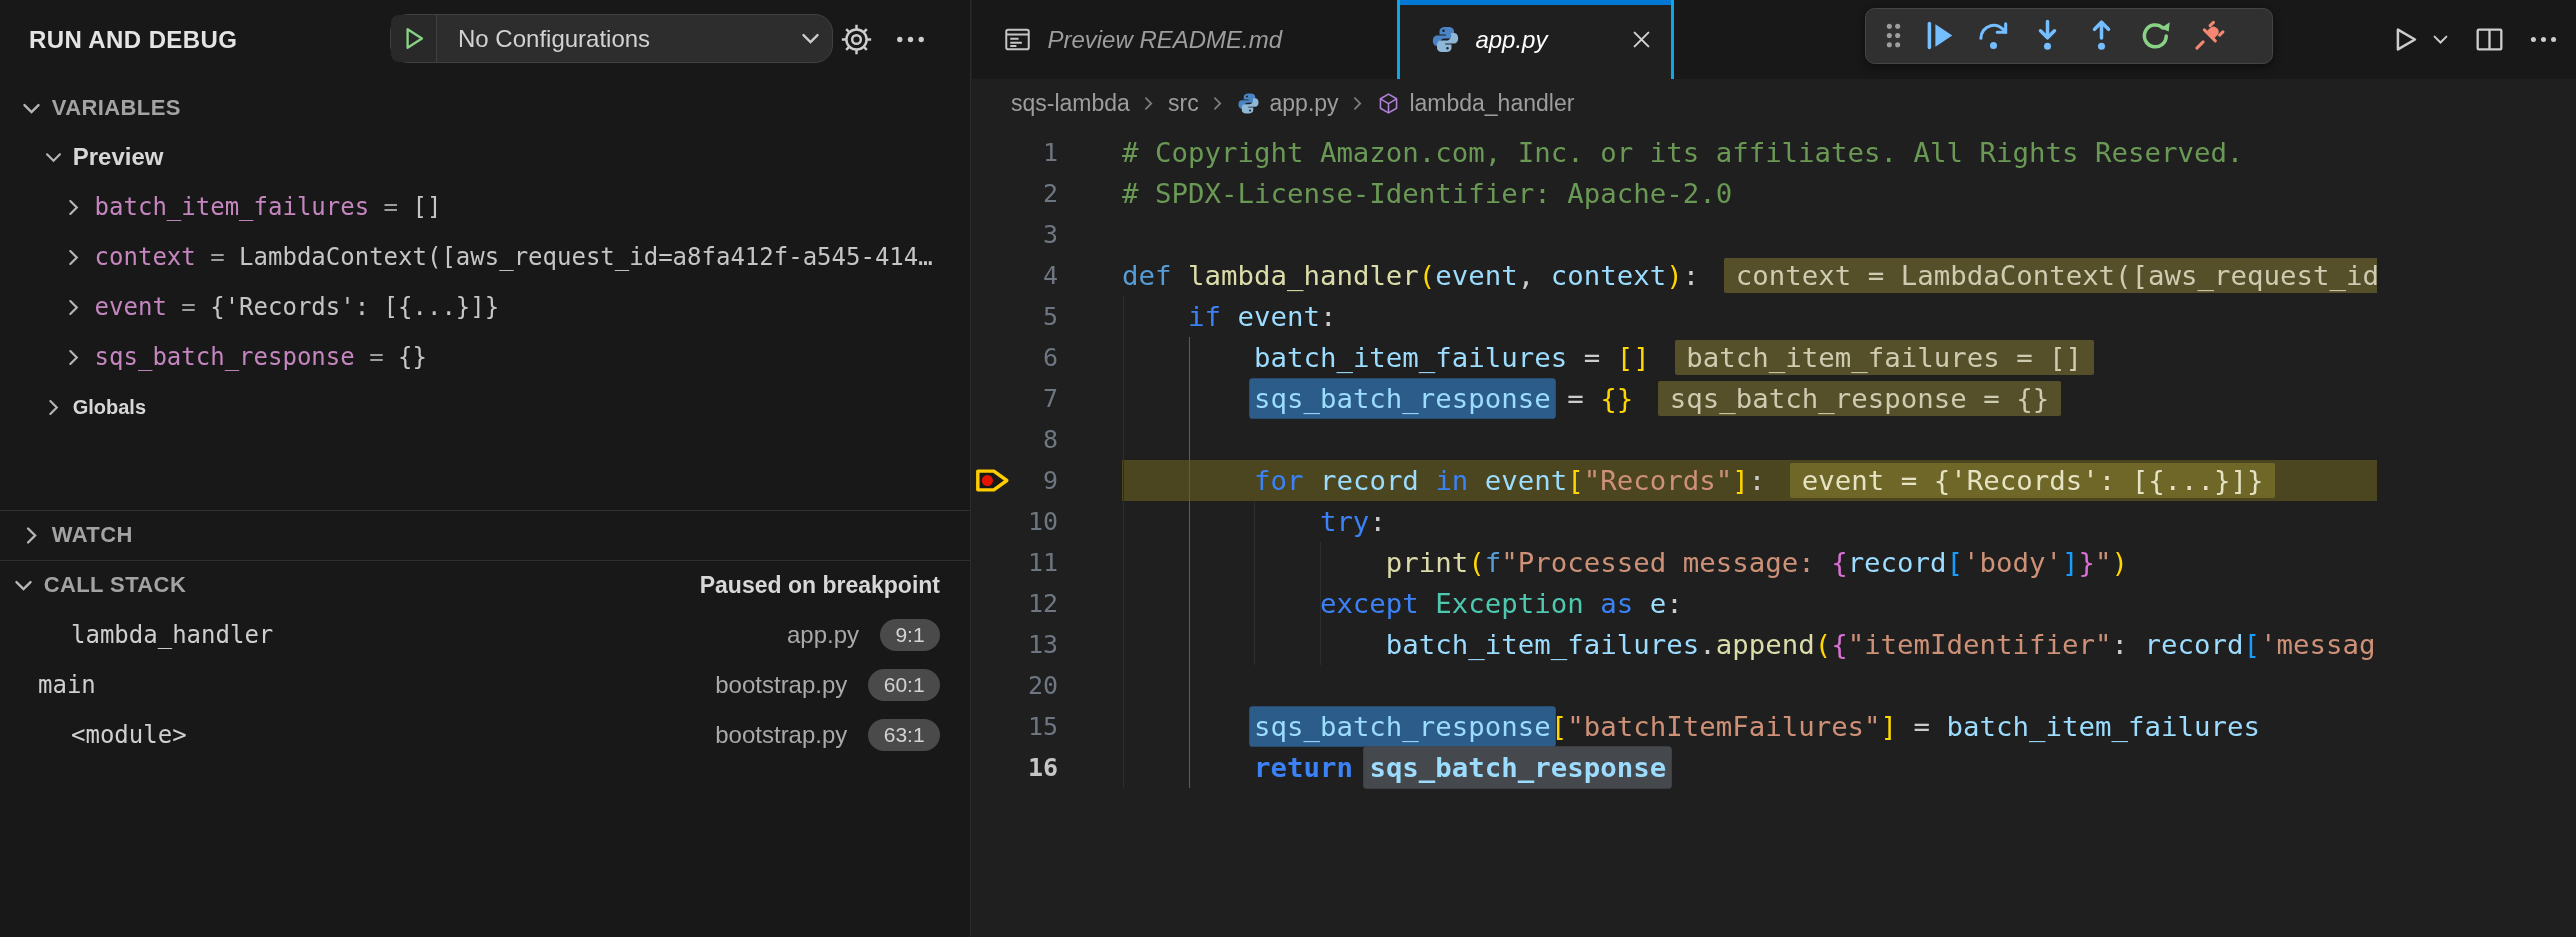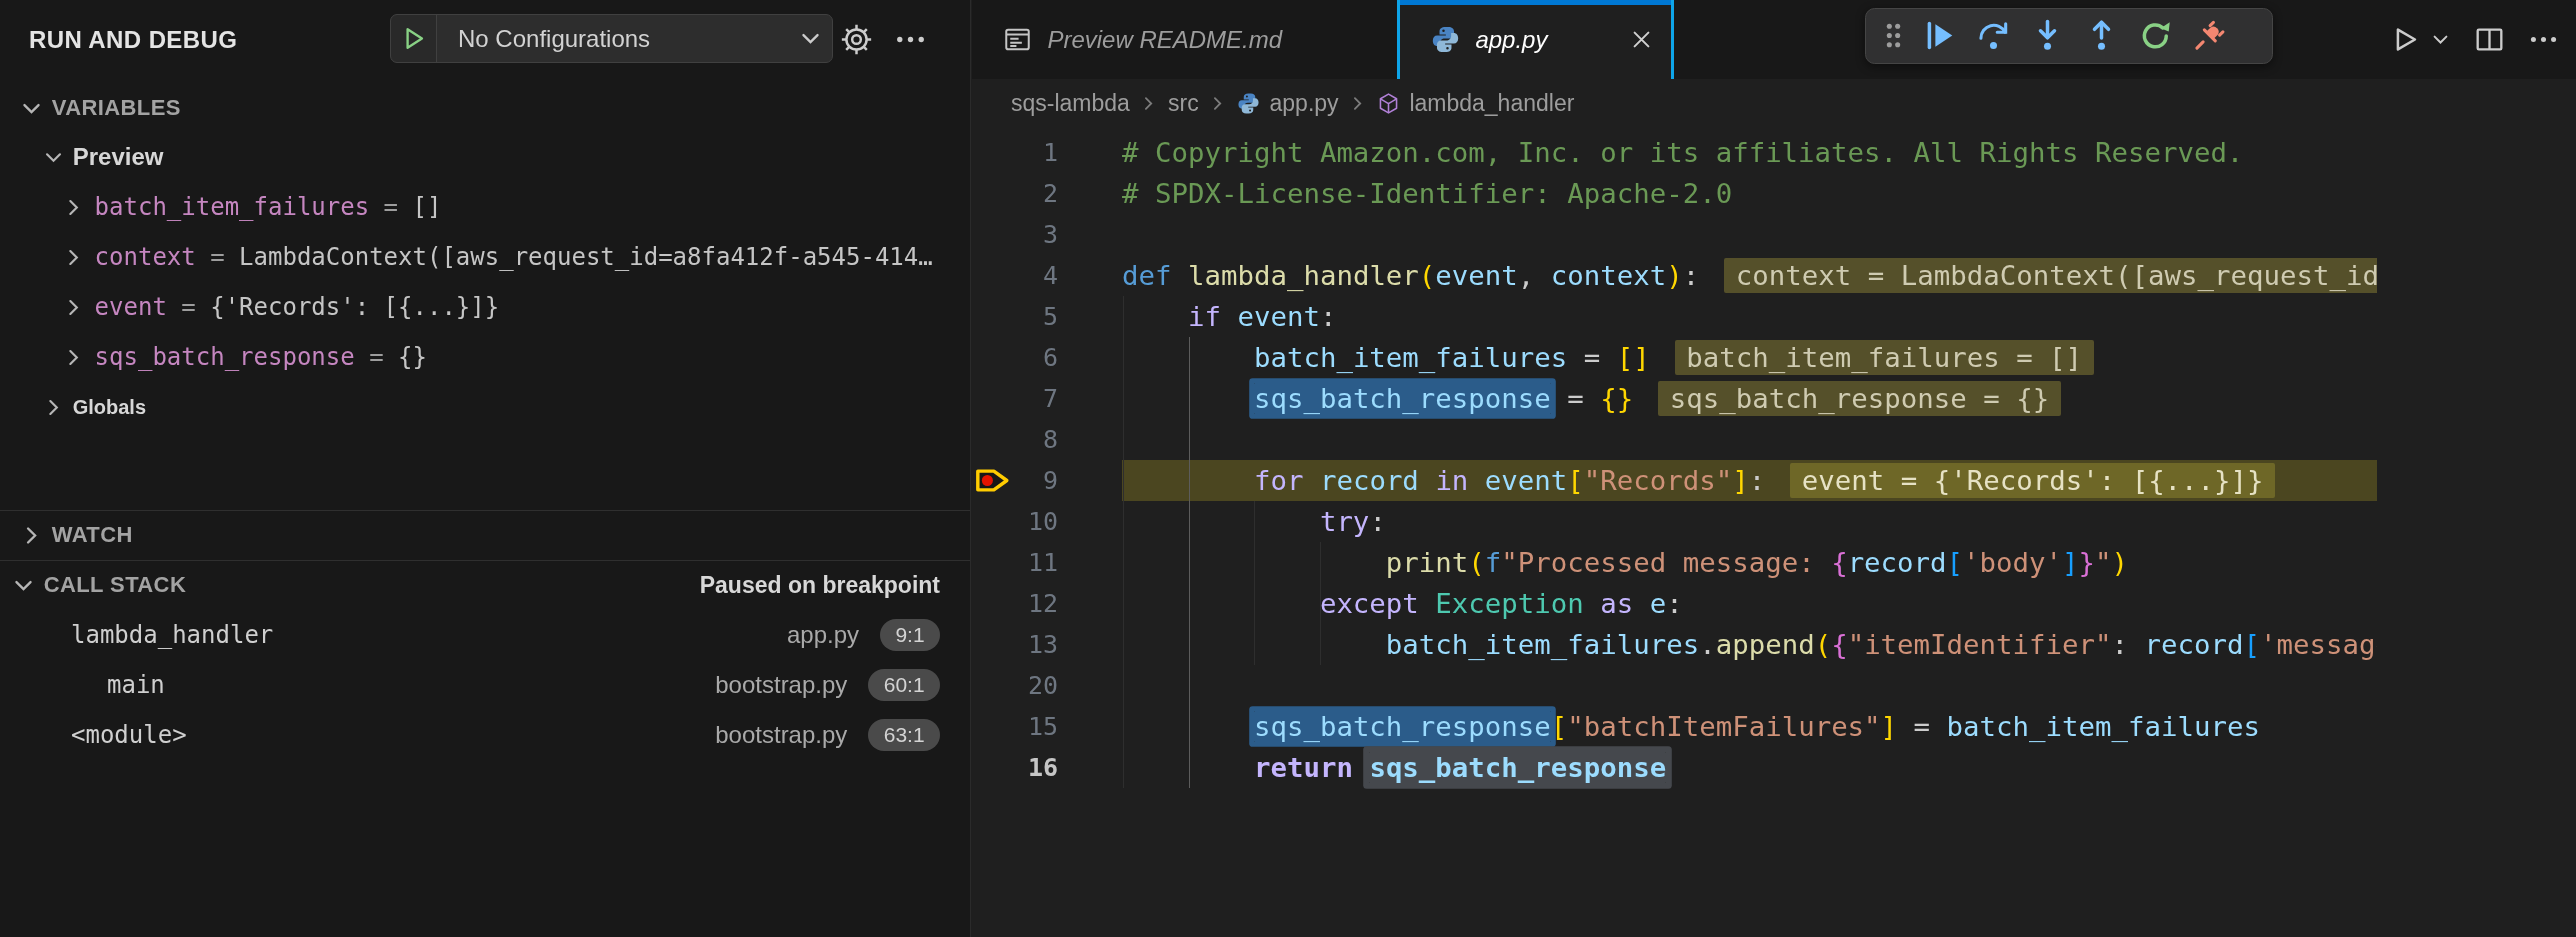--- a/index.html
+++ b/index.html
@@ -4,21 +4,21 @@
 <style>
   * { margin:0; padding:0; box-sizing:border-box; }
   html,body { background:#000; }
   body { width:2576px; height:938px; overflow:hidden; font-family:"Liberation Sans", sans-serif; }
   .app { position:relative; width:2576px; height:938px; background:#1f1f1f; overflow:hidden; }
 
   
   .sidebar { position:absolute; left:0; top:0; width:971px; height:938px; background:#181818; border-right:1px solid #2b2b2b; }
   .sb-header { position:absolute; left:0; top:0; width:100%; height:79px; }
   .sb-title { position:absolute; left:29px; top:0; height:79px; display:flex; align-items:center; color:#e4e4e4; font-size:24px; font-weight:700; letter-spacing:0.4px; }
-  .config-dd { position:absolute; left:390px; top:14.4px; width:443px; height:49px; background:#2d2d2d; border:1px solid #404040; border-radius:7px; display:flex; align-items:center; }
+  .config-dd { position:absolute; left:390px; top:14.4px; width:443px; height:49px; background:#2d2d2d; border:1px solid #404040; border-radius:18px; display:flex; align-items:center; }
   .config-dd .playcell { width:46px; height:100%; display:flex; align-items:center; justify-content:center; border-right:1px solid #404040; background:#292929; border-radius:7.7px 0 0 7.7px; }
   .config-dd .ddlabel { flex:1; color:#d2d2d2; font-size:24px; padding-left:21px; white-space:nowrap; overflow:hidden; }
   .config-dd .ddchev { width:44px; display:flex; justify-content:center; color:#cccccc; }
   .hdr-ico { position:absolute; top:22px; width:35px; height:35px; display:flex; align-items:center; justify-content:center; color:#cccccc; }
   .icon { display:inline-flex; align-items:center; justify-content:center; }
   .icon svg { width:100%; height:100%; }
 
   .sb-row { position:absolute; left:0; width:100%; display:flex; align-items:center; color:#cccccc; }
   .sec-head { font-weight:700; font-size:22px; letter-spacing:0.4px; color:#a3a3a3; }
   .mono { font-family:"DejaVu Sans Mono", monospace; }
@@ -52,21 +52,21 @@
   
   .editor { position:absolute; left:0; top:127px; width:1405px; bottom:0; overflow:hidden; background:#1f1f1f; }
   .guide { position:absolute; width:1px; background:#2e2e2e; z-index:2; }
   .guide.active { background:#5c5c5c; }
   .code-line { position:absolute; left:0; width:100%; height:41px; font-family:"DejaVu Sans Mono", monospace; font-size:27.4px; line-height:41px; white-space:pre; }
   .cl-bg { position:absolute; left:150px; right:0; top:0; bottom:0; background:#4b4620; z-index:1; }
   .ln-glyph { position:absolute; left:1.9px; top:4.8px; width:42px; height:31px; z-index:3; }
   .ln-num { position:absolute; left:19px; width:67px; text-align:right; color:#6e7681; font-size:25px; z-index:3; }
   .ln-num.active { color:#c6c6c6; }
   .ln-code { position:absolute; left:150px; z-index:3; }
-  .c-comment{color:#6a9955} .c-kw{color:#569cd6} .c-ctrl{color:#c4b5fd} .c-fn{color:#dcdcaa}
+  .c-comment{color:#6a9955} .c-kw{color:#569cd6} .c-ctrl{color:#3b82f6} .c-fn{color:#dcdcaa}
   .c-var{color:#9cdcfe} .c-str{color:#ce9178} .c-fg{color:#cccccc} .c-type{color:#4ec9b0}
   .c-b1{color:#ffd700} .c-b2{color:#da70d6} .c-b3{color:#179fff}
   .hl-blue { background:#2b5c8a; box-shadow:0 0 0 4.8px #2b5c8a; border-radius:1px; }
   .hl-gray { background:#45484d; box-shadow:0 0 0 5.8px #45484d; border-radius:1px; }
   .hint-chip { display:inline-block; margin-left:25px; padding:0 11.6px; background:#55502a; color:#cfcbb1; line-height:35px; height:35px; border-radius:1.9px; vertical-align:middle; position:relative; top:-1.9px; }
   .hint-chip.bright { background:#6e6727; color:#e6e2c4; }
 
   
   .minimap { position:absolute; left:2378px; top:127px; right:0; bottom:0; background:#1a1a1a; overflow:hidden; box-shadow:inset 2.9px 0 3.9px rgba(0,0,0,.35); }
   .mini-content { position:absolute; left:9.6px; top:3.9px; right:0; }
@@ -200,21 +200,21 @@
           <span class="sec-head" style="margin-left: 7.7px;">CALL STACK</span>
           <span class="cs-status">Paused on breakpoint</span>
         </div>
         <div class="sb-row" style="top: 610px; height: 50px; padding-left: 71px;">
           <span class="mono" style="font-size: 24px; color: rgb(207, 207, 207);">lambda_handler</span>
           <span class="frame-right">
             <span class="frame-file">app.py</span>
             <span class="badge">9:1</span>
           </span>
         </div>
-        <div class="sb-row" style="top: 660px; height: 50px; padding-left: 107px;">
+        <div class="sb-row" style="top: 660px; height: 50px; padding-left: 38px;">
           <span class="mono" style="font-size: 24px; color: rgb(207, 207, 207);">main</span>
           <span class="frame-right">
             <span class="frame-file">bootstrap.py</span>
             <span class="badge">60:1</span>
           </span>
         </div>
         <div class="sb-row" style="top: 710px; height: 50px; padding-left: 71px;">
           <span class="mono" style="font-size: 24px; color: rgb(207, 207, 207);">&lt;module&gt;</span>
           <span class="frame-right">
             <span class="frame-file">bootstrap.py</span>

